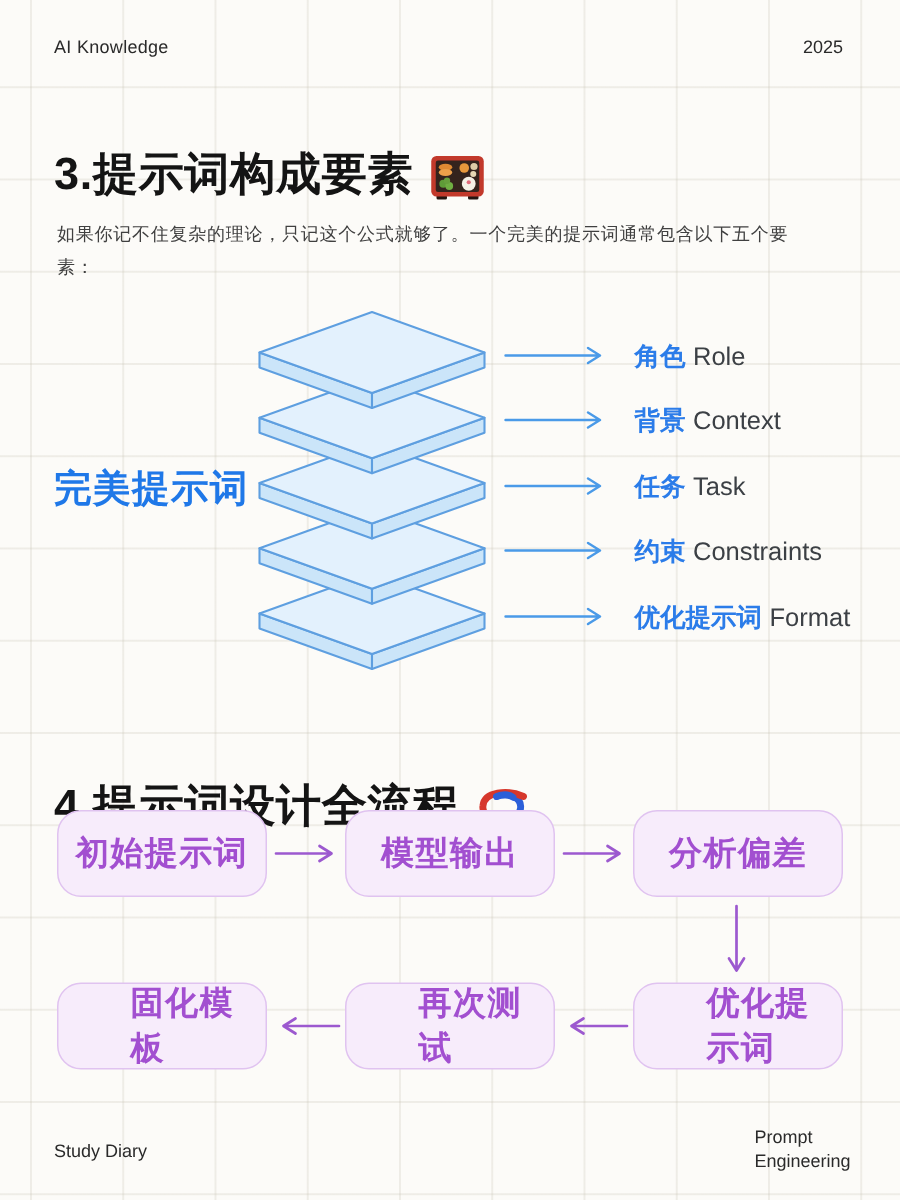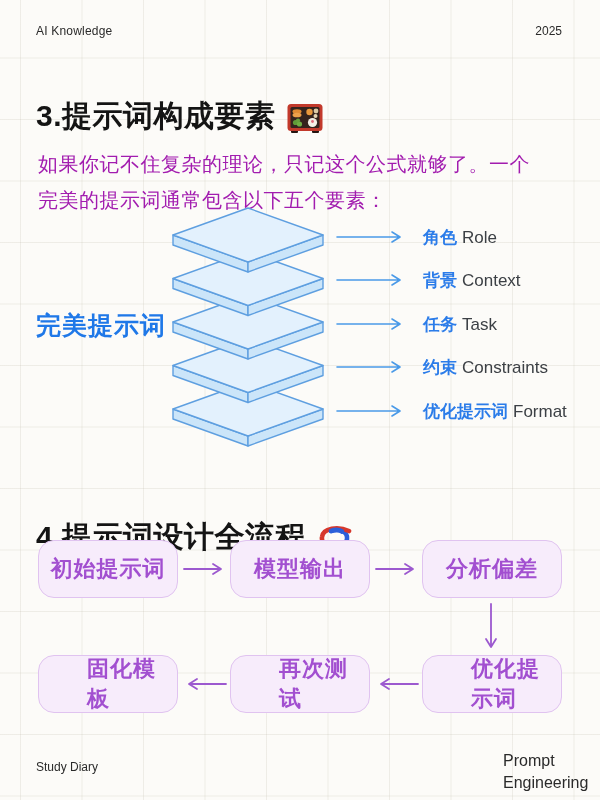--- a/index.html
+++ b/index.html
@@ -15,32 +15,32 @@
     background-position:20px 0, 0 -4px;
     position:relative;
     overflow:hidden;
   }
   .abs { position:absolute; }
 
   
   .header-left  { left:36px; top:24px; font-size:12px; color:#2a2a2a; letter-spacing:.2px; }
   .header-right { right:38px; top:24px; font-size:12px; color:#2a2a2a; }
   .footer-left  { left:36px; top:760px; font-size:12px; color:#2a2a2a; }
-  .footer-right { left:503px; top:750px; font-size:16px; color:#2a2a2a; line-height:1.35; }
+  .footer-right { left:503px; top:750px; font-size:12px; color:#2a2a2a; line-height:1.35; }
 
   
   .sec-title { display:flex; align-items:center; gap:10px;
                font-size:30px; font-weight:bold; color:#141414; letter-spacing:.5px; }
   .title3 { left:36px; top:85px;margin-top:11px; }
   .title4 { left:36px; top:481px;margin-top:36px; }
   .emoji-svg { flex:0 0 auto; }
 
   
-  .intro { left:38px; top:146px; width:512px; font-size:20px; line-height:1.82;
-           color:#a21caf; letter-spacing:.5px; }
+  .intro { left:38px; top:146px; width:512px; font-size:12px; line-height:1.82;
+           color:#404040; letter-spacing:.5px; }
 
   
   .stack-wrap { left:0; top:203px; width:600px; height:255px; }
   .stack-label { position:absolute; left:36px; top:106px; font-size:25px;
                  font-weight:bold; color:#1f78e8; letter-spacing:1px; }
   .stack-svg { position:absolute; left:168px; top:0; }
   .el-row { position:absolute; left:335px; height:26px; display:flex; align-items:center; }
   .el-row svg { display:block; }
   .el-text { margin-left:16px; font-size:17px; white-space:nowrap; }
   .el-zh { color:#2b7ce9; font-weight:600; }

